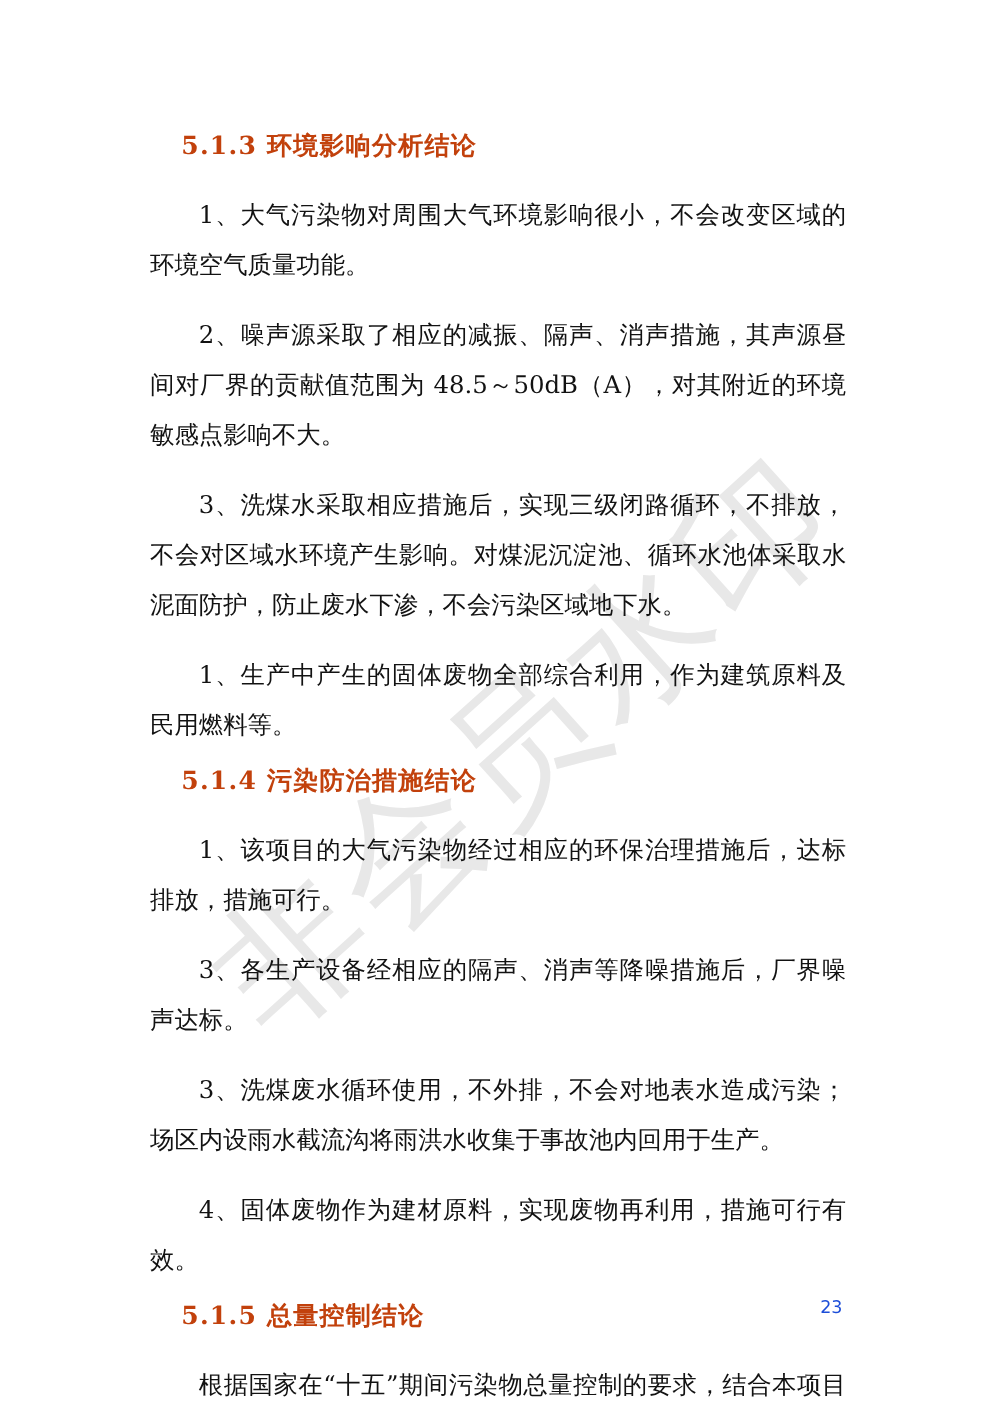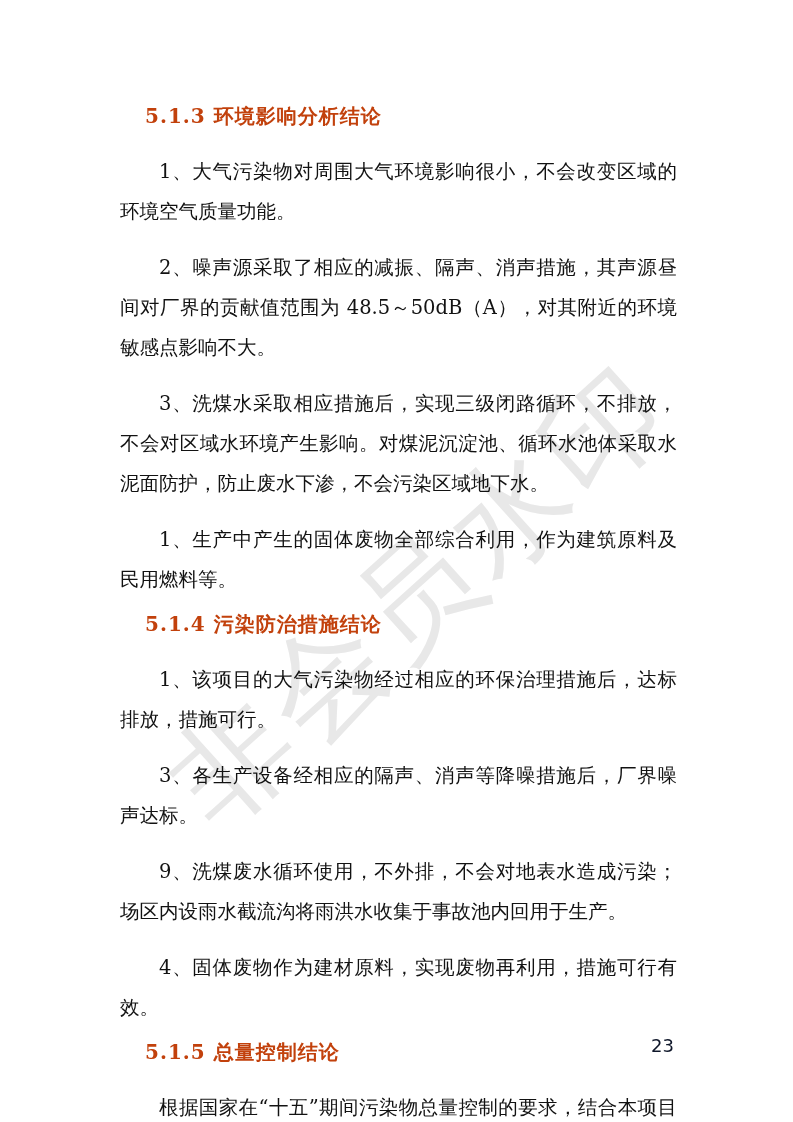--- a/index.html
+++ b/index.html
@@ -51,23 +51,23 @@
     font-weight: bold;
     margin: 2px 0 4px 0;
     padding-left: 25px;
     color: #c2410c;
     letter-spacing: 1px;
   }
   .page-number {
     position: absolute;
     top: 1038px;
     right: 119px;
-    font-size: 18px;
+    font-size: 14px;
     line-height: 16px;
-    color: #0f172a;
+    color: #1d4ed8;
     z-index: 1;
     font-family: "DejaVu Sans", "Liberation Sans", sans-serif;
   }
 </style>
 </head>
 <body>
 
 <div class="page" style="background: rgb(255, 255, 255);">
 
   <div class="watermark" style="color: rgb(232, 232, 232);">非会员水印</div>
@@ -83,21 +83,21 @@
     <p>3、洗煤水采取相应措施后，实现三级闭路循环，不排放，不会对区域水环境产生影响。对煤泥沉淀池、循环水池体采取水泥面防护，防止废水下渗，不会污染区域地下水。</p>
 
     <p>1、生产中产生的固体废物全部综合利用，作为建筑原料及民用燃料等。</p>
 
     <h2>5.1.4 污染防治措施结论</h2>
 
     <p>1、该项目的大气污染物经过相应的环保治理措施后，达标排放，措施可行。</p>
 
     <p>3、各生产设备经相应的隔声、消声等降噪措施后，厂界噪声达标。</p>
 
-    <p>9、洗煤废水循环使用，不外排，不会对地表水造成污染；场区内设雨水截流沟将雨洪水收集于事故池内回用于生产。</p>
+    <p>3、洗煤废水循环使用，不外排，不会对地表水造成污染；场区内设雨水截流沟将雨洪水收集于事故池内回用于生产。</p>
 
     <p>4、固体废物作为建材原料，实现废物再利用，措施可行有效。</p>
 
     <h2>5.1.5 总量控制结论</h2>
 
     <p>根据国家在“十五”期间污染物总量控制的要求，结合本项目生产的特点分析，建议该项目总量控制指标为粉尘排放量 14.04t/a，</p>
 
   </div>
 
   <div class="page-number">23</div>

